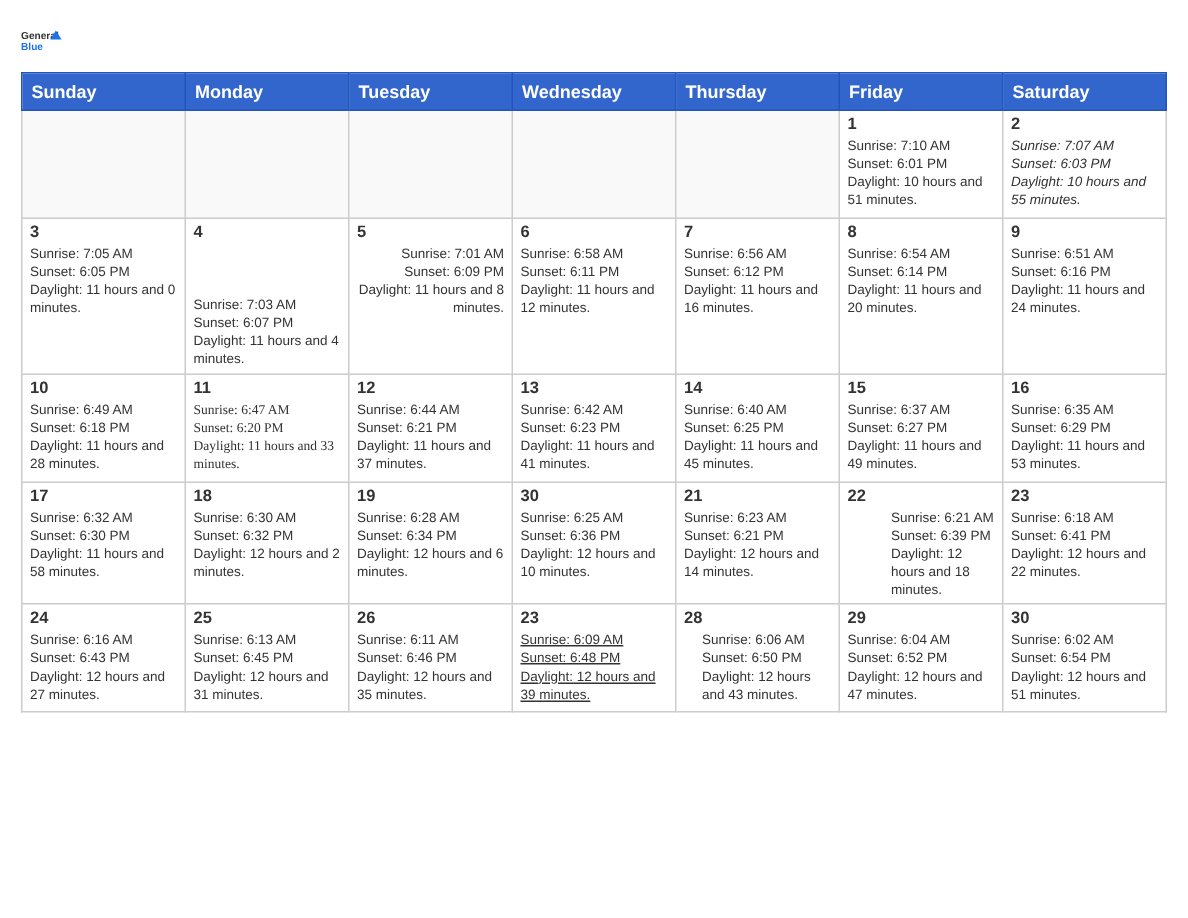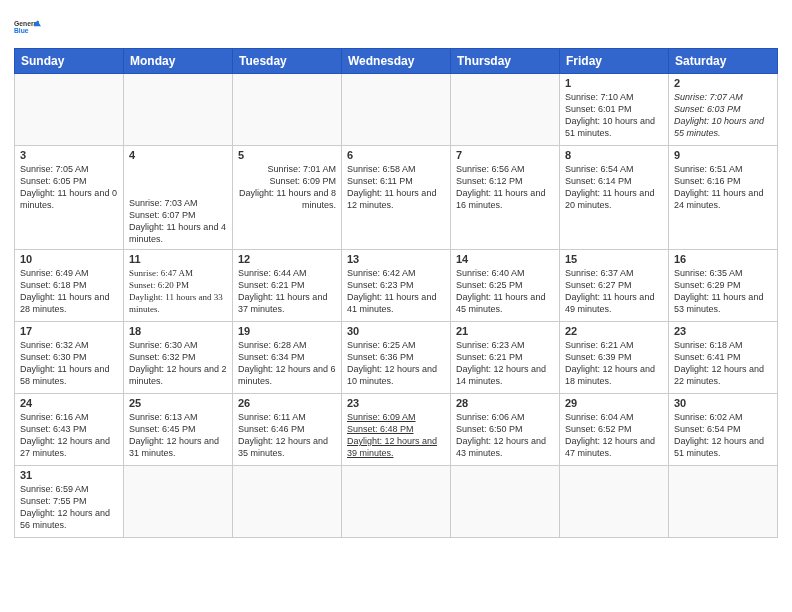--- a/index.html
+++ b/index.html
@@ -250,21 +250,21 @@
 Daylight: 12 hours and 10 minutes.</div>
           </td>
           <td>
             <span class="cell-date">21</span>
             <div class="cell-info" style="white-space: pre-line;">Sunrise: 6:23 AM
 Sunset: 6:21 PM
 Daylight: 12 hours and 14 minutes.</div>
           </td>
           <td>
             <span class="cell-date">22</span>
-            <div class="cell-info" style="white-space: pre-line;">Sunrise: 6:21 AM
+            <div class="cell-info" style="white-space: pre-line; margin-left: 29px;">Sunrise: 6:21 AM
 Sunset: 6:39 PM
 Daylight: 12 hours and 18 minutes.</div>
           </td>
           <td>
             <span class="cell-date">23</span>
             <div class="cell-info" style="white-space: pre-line;">Sunrise: 6:18 AM
 Sunset: 6:41 PM
 Daylight: 12 hours and 22 minutes.</div>
           </td>
         </tr>
@@ -288,46 +288,32 @@
 Daylight: 12 hours and 35 minutes.</div>
           </td>
           <td>
             <span class="cell-date">23</span>
             <div class="cell-info" style="white-space: pre-line; text-decoration: underline;">Sunrise: 6:09 AM
 Sunset: 6:48 PM
 Daylight: 12 hours and 39 minutes.</div>
           </td>
           <td>
             <span class="cell-date">28</span>
-            <div class="cell-info" style="white-space: pre-line;">Sunrise: 6:06 AM
+            <div class="cell-info" style="white-space: pre-line; margin-left: 12px;">Sunrise: 6:06 AM
 Sunset: 6:50 PM
 Daylight: 12 hours and 43 minutes.</div>
           </td>
           <td>
             <span class="cell-date">29</span>
             <div class="cell-info" style="white-space: pre-line;">Sunrise: 6:04 AM
 Sunset: 6:52 PM
 Daylight: 12 hours and 47 minutes.</div>
           </td>
           <td>
             <span class="cell-date">30</span>
             <div class="cell-info" style="white-space: pre-line;">Sunrise: 6:02 AM
 Sunset: 6:54 PM
 Daylight: 12 hours and 51 minutes.</div>
           </td>
-        </tr>
-        <tr>
-          <td>
-            <span class="cell-date">31</span>
-            <div class="cell-info" style="white-space: pre-line;">Sunrise: 6:59 AM
-Sunset: 7:55 PM
-Daylight: 12 hours and 56 minutes.</div>
-          </td>
-          <td class="empty-cell"></td>
-          <td class="empty-cell"></td>
-          <td class="empty-cell"></td>
-          <td class="empty-cell"></td>
-          <td class="empty-cell"></td>
-          <td class="empty-cell"></td>
         </tr>
       </tbody>
   </table>
 </div>
 
 </body></html>

